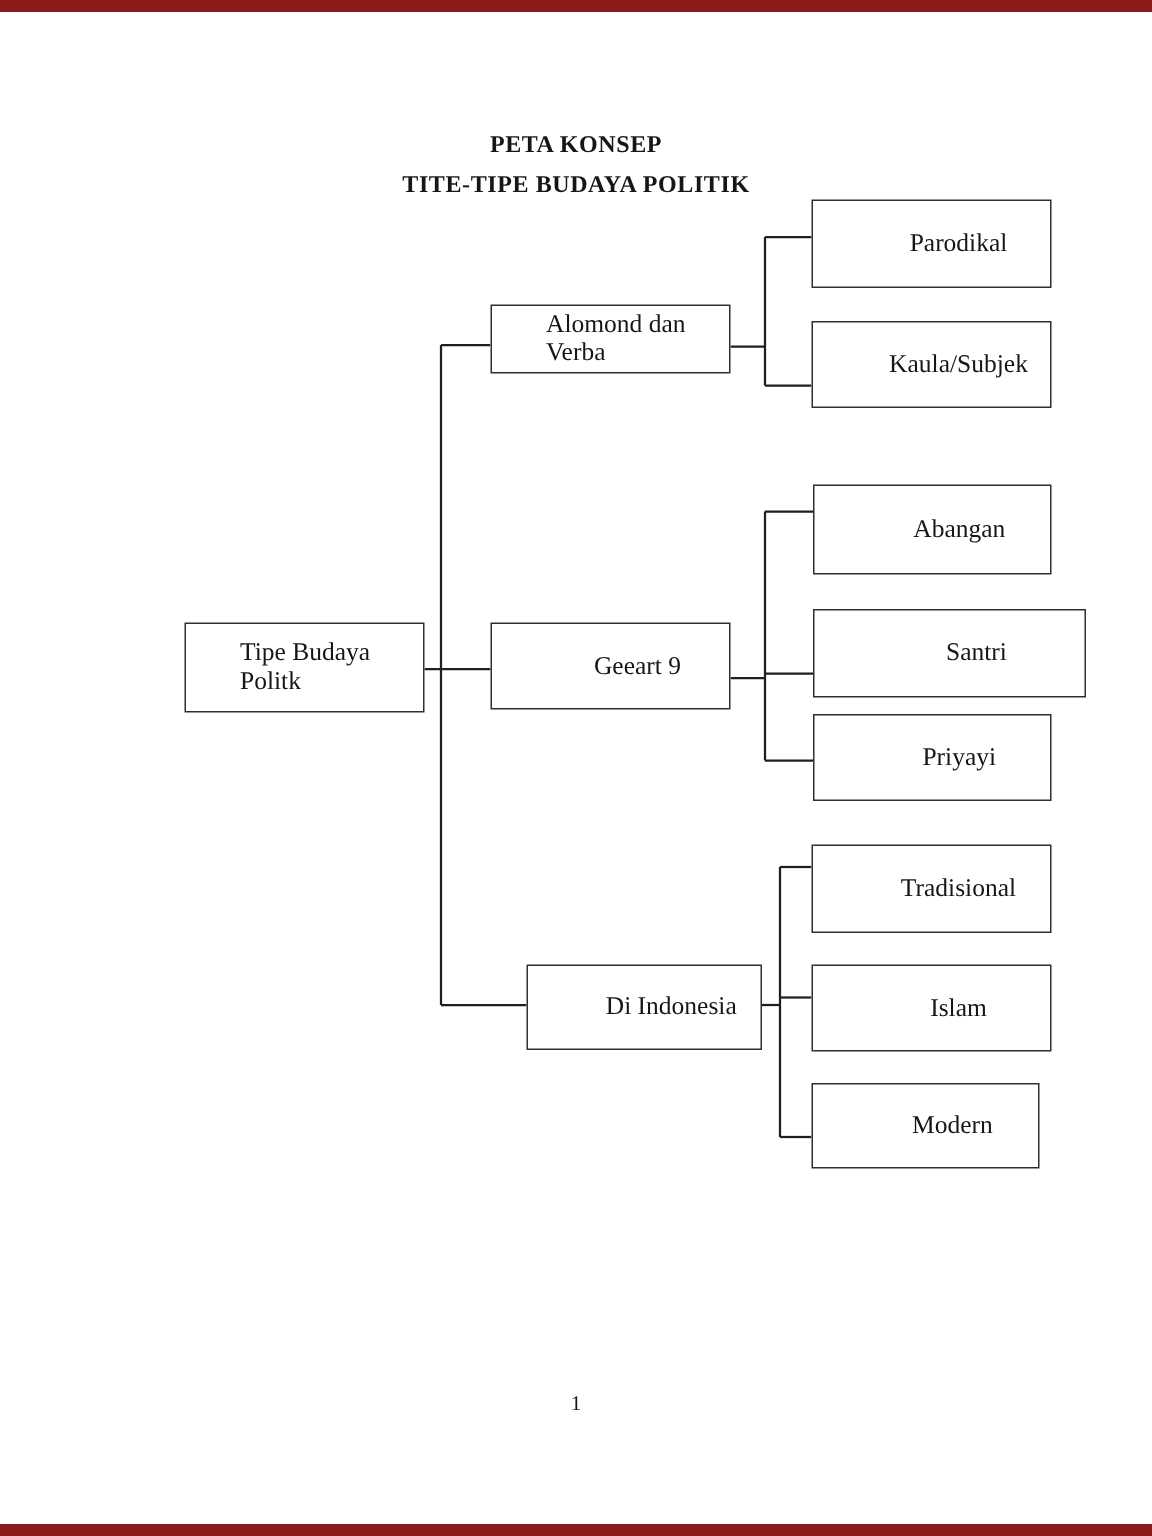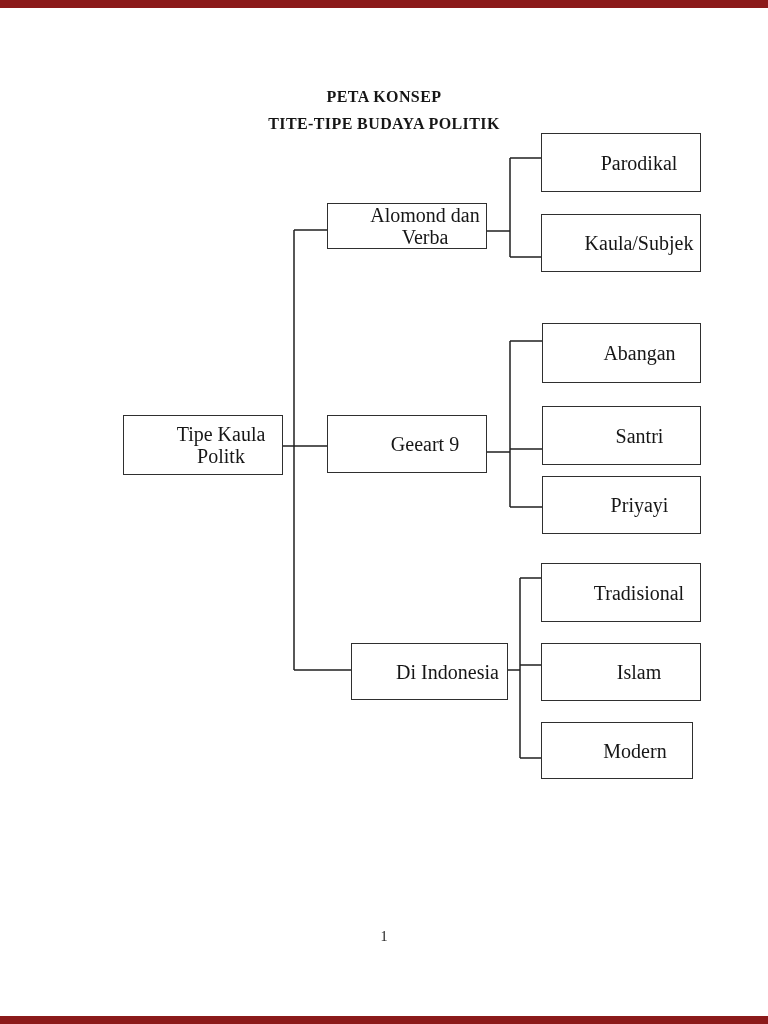--- a/index.html
+++ b/index.html
@@ -17,30 +17,30 @@
   .title.l1 { top:88px; }
   .title.l2 { top:115px; }
 
   .lines { position:absolute; left:0; top:0; width:768px; height:1024px; }
   .lines polyline { fill:none; stroke:#1f1f1f; stroke-width:1.5; }
 
   .node {
     position:absolute; box-sizing:border-box;
     border:1.8px solid #2f2f2f; background:#ffffff;
     display:flex; align-items:center; justify-content:center;
-    font-size:20px; text-align:center; line-height:1.1;padding-left:36px;
+    font-size:17px; line-height:1.1;padding-left:36px;
   }
   .b-root        { left:123px; top:415px; width:160px; height:60px; }
   .b-alomond     { left:327px; top:203px; width:160px; height:46px; }
   .b-geeart      { left:327px; top:415px; width:160px; height:58px; }
   .b-diindo      { left:351px; top:643px; width:157px; height:57px; }
   .b-parodikal   { left:541px; top:133px; width:160px; height:59px; }
   .b-kaula       { left:541px; top:214px; width:160px; height:58px; }
   .b-abangan     { left:542px; top:323px; width:159px; height:60px; }
-  .b-santri      { left:542px; top:406px; width:159px; height:59px; }
+  .b-santri      { left:542px; top:406px; width:182px; height:59px; }
   .b-priyayi     { left:542px; top:476px; width:159px; height:58px; }
   .b-tradisional { left:541px; top:563px; width:160px; height:59px; }
   .b-islam       { left:541px; top:643px; width:160px; height:58px; }
   .b-modern      { left:541px; top:722px; width:152px; height:57px; }
 
   .footer { position:absolute; left:0; top:929px; width:768px;
             text-align:center; font-size:14px; }
 </style>
 </head>
 <body>
@@ -71,21 +71,21 @@
     <polyline points="510,449 542,449"></polyline>
     <polyline points="510,507 542,507"></polyline>
 
     <polyline points="508,670 520,670"></polyline>
     <polyline points="520,578 520,758"></polyline>
     <polyline points="520,578 541,578"></polyline>
     <polyline points="520,665 541,665"></polyline>
     <polyline points="520,758 541,758"></polyline>
   </svg>
 
-  <div class="node b-root">Tipe Kaula Politk</div>
+  <div class="node b-root">Tipe Budaya Politk</div>
 
   <div class="node b-alomond">Alomond dan Verba</div>
   <div class="node b-parodikal">Parodikal</div>
   <div class="node b-kaula">Kaula/Subjek</div>
 
   <div class="node b-geeart">Geeart 9</div>
   <div class="node b-abangan">Abangan</div>
   <div class="node b-santri">Santri</div>
   <div class="node b-priyayi">Priyayi</div>
 

